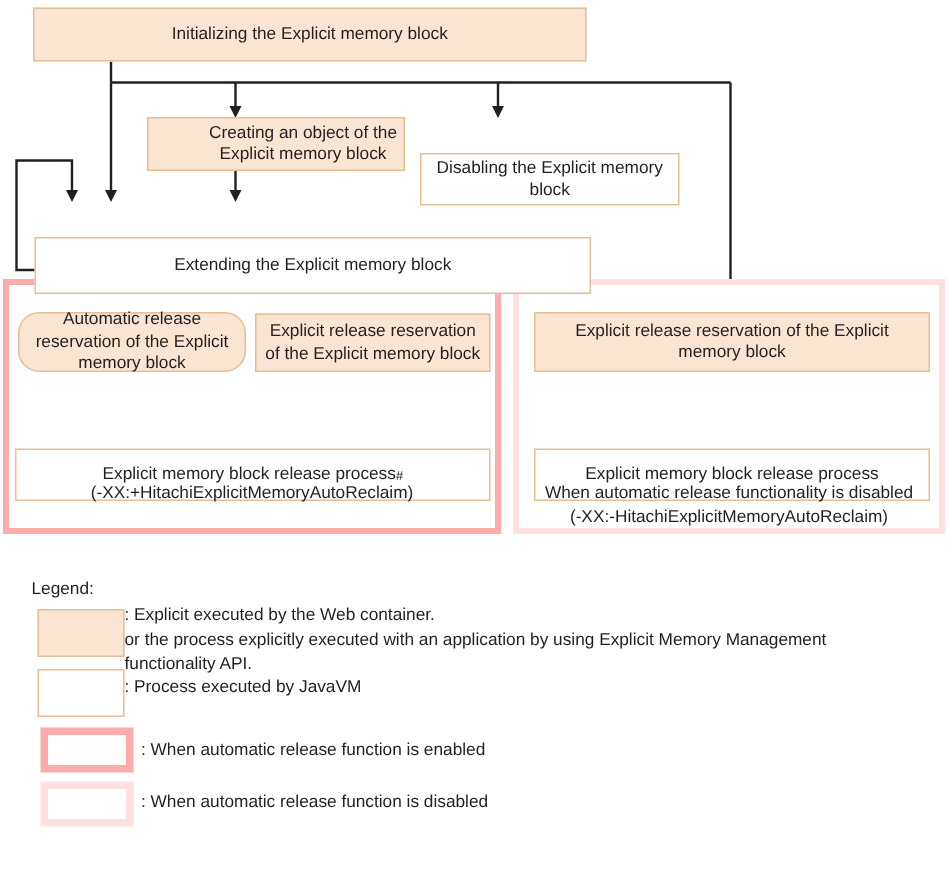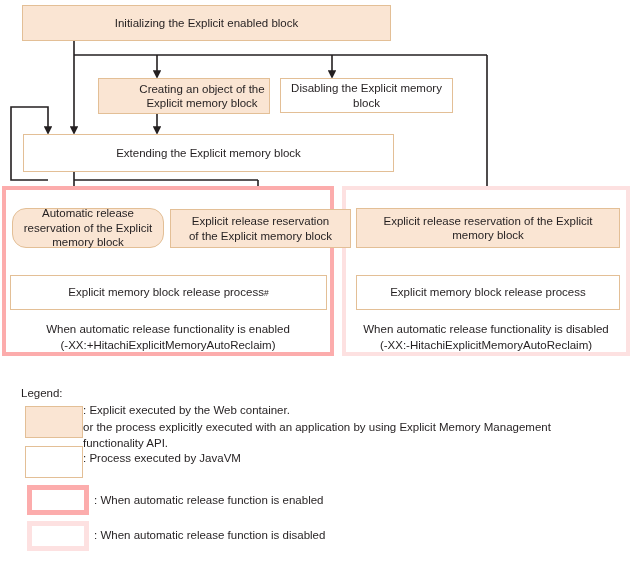--- a/index.html
+++ b/index.html
@@ -21,21 +21,21 @@
     box-sizing:border-box;
     display:flex;
     align-items:center;
     justify-content:center;
     text-align:center;
     line-height:1.25;
     font-size:11.5px;
     border:1px solid #e3bf96;
   }
   .node.fill{background:#fae5d3;}
-  .node.plain{background:#ffffff;}
+  .node.plain{background:#ffffff;margin-top:24px;}
 
   
   .group{
     position:absolute;
     box-sizing:border-box;
     background:#ffffff;
   }
   .group.enabled{border:4px solid #fcacac;}
   .group.disabled{border:4px solid #fde1e1;}
 
@@ -109,21 +109,21 @@
       <path d="M 258,248 L 258,269" marker-end="url(#arrow)"></path>
 
       <path d="M 487,248 L 487,269" marker-end="url(#arrow)"></path>
     </g>
   </svg>
 
   <div class="group enabled" style="left:2px;top:186px;width:332px;height:170px;"></div>
   <div class="group disabled" style="left:342px;top:186px;width:288px;height:170px;"></div>
 
   <div class="node fill" style="left:22px;top:5px;width:369px;height:36px;">
-    <span>Initializing the Explicit enabled block</span>
+    <span>Initializing the Explicit memory block</span>
   </div>
 
   <div class="node fill" style="left:98px;top:78px;width:172px;height:36px;padding-left:36px;">
     <span class="ml" style="white-space:pre-line;">Creating an object of the
 Explicit memory block</span>
   </div>
 
   <div class="node plain" style="left:280px;top:78px;width:173px;height:35px;">
     <span style="white-space:pre-line;">Disabling the Explicit memory
 block</span>
@@ -132,41 +132,40 @@
   <div class="node plain" style="left:23px;top:134px;width:371px;height:38px;">
     <span>Extending the Explicit memory block</span>
   </div>
 
   <div class="node fill" style="left:12px;top:208px;width:152px;height:40px;border-radius:14px;">
     <span style="white-space:pre-line;">Automatic release
 reservation of the Explicit
 memory block</span>
   </div>
 
-  <div class="node fill" style="left:170px;top:209px;width:181px;height:39px;">
+  <div class="node fill" style="left:170px;top:209px;width:157px;height:39px;">
     <span style="white-space:pre-line;">Explicit release reservation
 of the Explicit memory block</span>
   </div>
 
   <div class="node plain" style="left:10px;top:275px;width:317px;height:35px;">
     <span>Explicit memory block release process</span>
       <sup class="hash">#</sup>
   </div>
 
   <div class="node fill" style="left:356px;top:208px;width:264px;height:40px;">
     <span style="white-space:pre-line;">Explicit release reservation of  the Explicit
 memory block</span>
   </div>
 
   <div class="node plain" style="left:356px;top:275px;width:264px;height:35px;">
     <span>Explicit memory block release process</span>
   </div>
 
   <div class="caption" style="left:6px;top:322px;width:324px;">
-    <div>When automatic release functionality is enabled</div>
     <div>(-XX:+HitachiExplicitMemoryAutoReclaim)</div>
   </div>
 
   <div class="caption" style="left:346px;top:322px;width:280px;">
     <div>When automatic release functionality is disabled</div>
     <div>(-XX:-HitachiExplicitMemoryAutoReclaim)</div>
   </div>
 
   <div class="legend-title" style="left:21px;top:387px;">Legend:</div>
 

